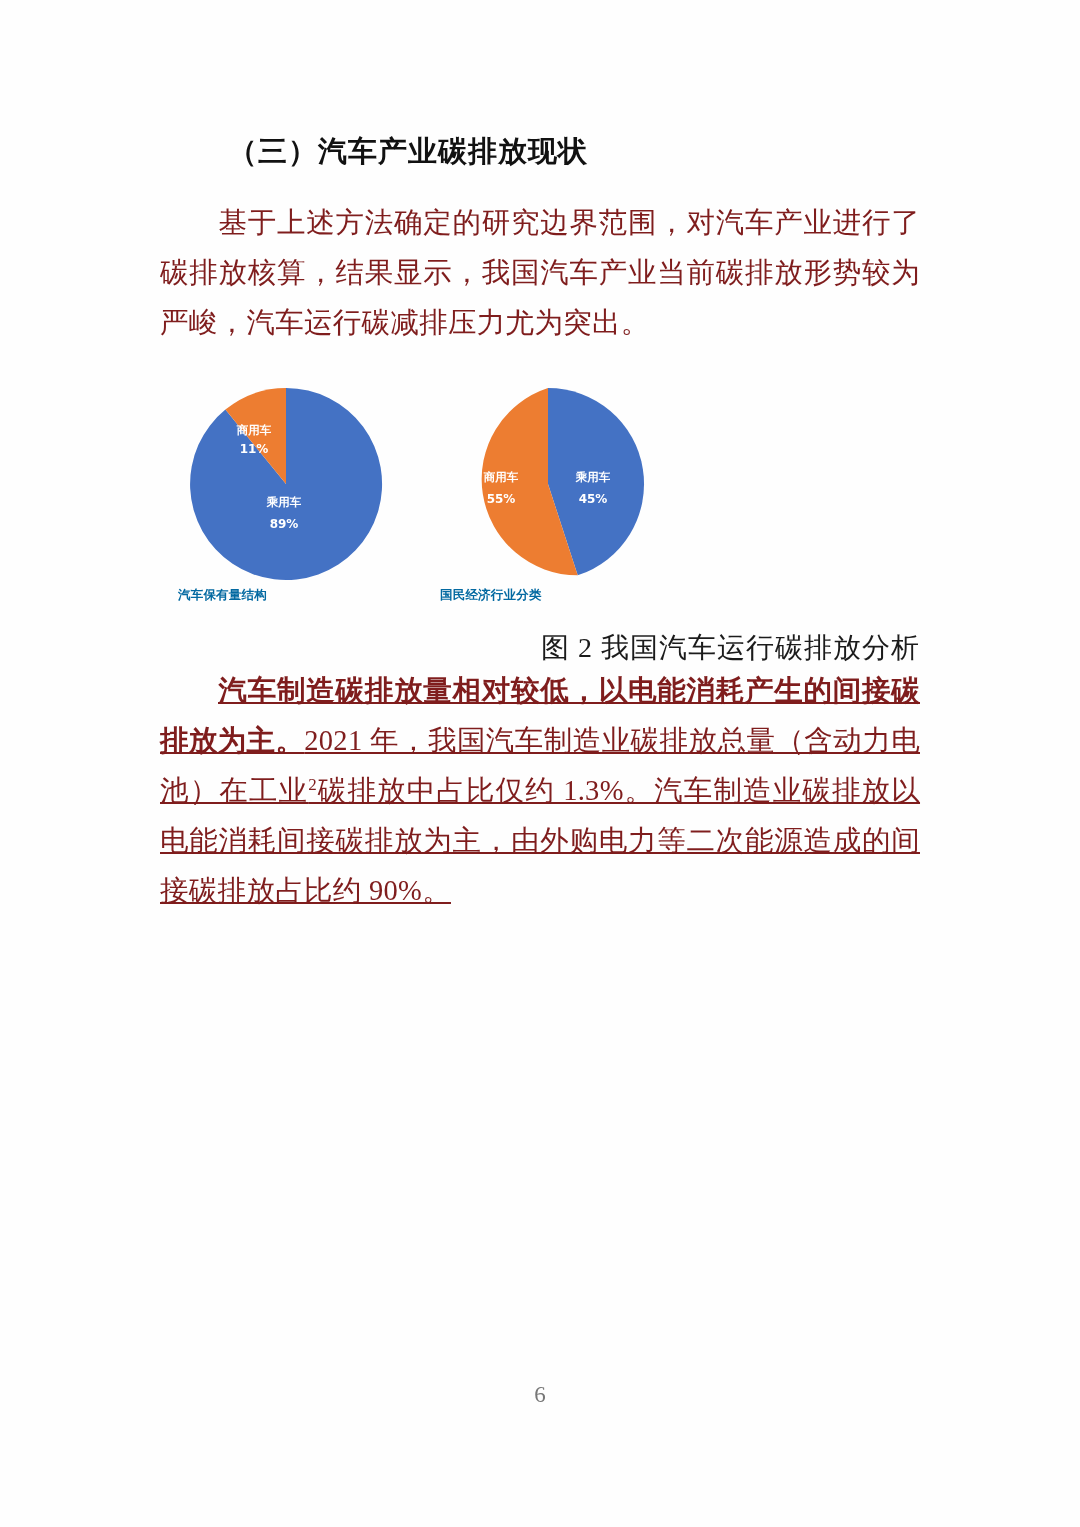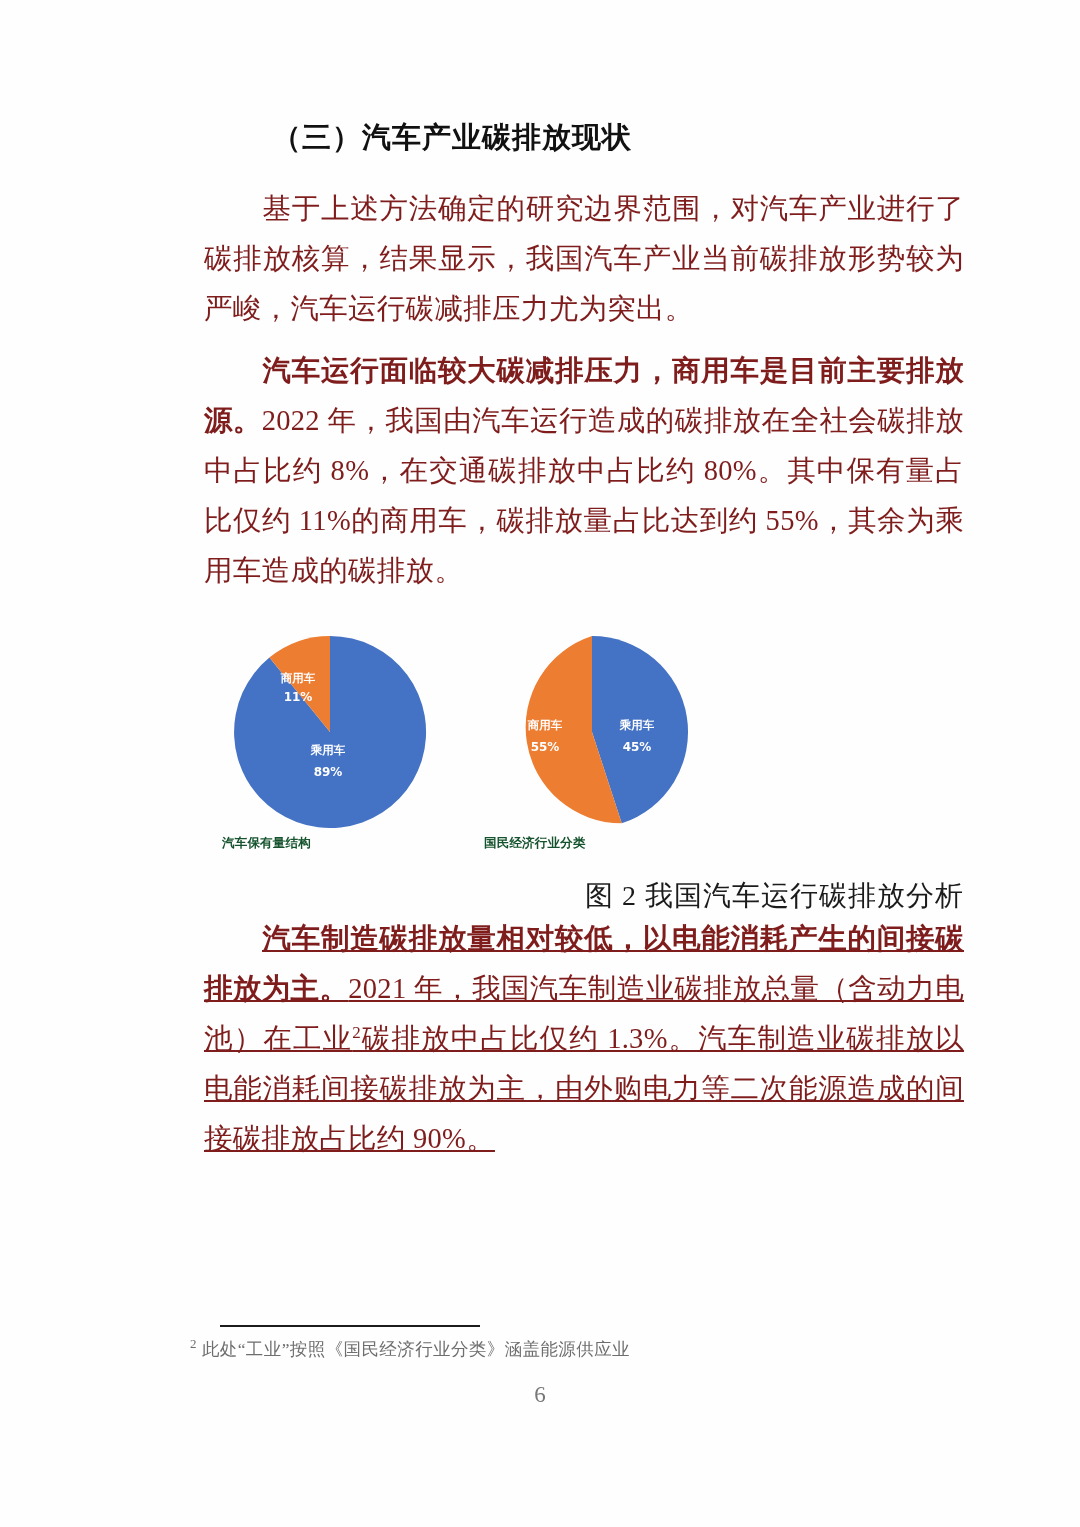--- a/index.html
+++ b/index.html
@@ -20,23 +20,22 @@
     position: absolute;
     left: 0; top: 0;
     width: 1080px;
     height: 1527px;
     background: #fefefe;
   }
 
   .content {
     position: absolute;
     left: 160px;
-    top: 118px;
+    top: 132px;
     width: 760px;
-    margin-left: 44px;
   }
 
   
   .section-heading {
     font-family: "DejaVu Serif", "Liberation Serif", serif;
     font-weight: bold;
     font-size: 29px;
     letter-spacing: 1px;
     margin: 0 0 26px 0;
     padding-left: 68px;
@@ -75,21 +74,21 @@
   }
   .pie-block {
     position: absolute;
     top: 0;
   }
   .pie-svg { display: block; }
   .pie-caption {
     font-family: "DejaVu Sans", "Liberation Sans", sans-serif;
     font-weight: bold;
     font-size: 12.5px;
-    color: #14532d;
+    color: #0369a1;
     letter-spacing: 0.2px;
     margin-top: 5px;
     white-space: nowrap;
   }
 
   .slice-label {
     font-family: "DejaVu Sans", "Liberation Sans", sans-serif;
     fill: #ffffff;
     font-weight: bold;
     font-size: 11.5px;
@@ -153,21 +152,20 @@
 <body>
 
 <div class="page">
 
   <div class="content">
 
     <h2 class="section-heading">（三）汽车产业碳排放现状</h2>
 
     <p class="para"><span class="indent"></span><span>基于上述方法确定的研究边界范围，对汽车产业进行了碳排放核算，结果显示，我国汽车产业当前碳排放形势较为严峻，汽车运行碳减排压力尤为突出。</span></p>
 
-    <p class="para"><span class="indent"></span><b class="lead">汽车运行面临较大碳减排压力，商用车是目前主要排放源。</b><span>2022 年，我国由汽车运行造成的碳排放在全社会碳排放中占比约 8%，在交通碳排放中占比约 80%。其中保有量占比仅约 11%的商用车，碳排放量占比达到约 55%，其余为乘用车造成的碳排放。</span></p>
 
     <div class="figure">
       <div class="pies">
 
         <div class="pie-block" style="left: 18px; width: 216px;">
           <svg class="pie-svg" width="216" height="196" viewBox="0 0 216 196">
             <g transform="translate(108,98)">
 
               <path d="M 0 0 L 0 -96 A 96 96 0 1 1 -60.6 -74.4 Z" fill="#4472C4"></path>
 
@@ -200,20 +198,16 @@
 
       </div>
 
       <div class="fig-caption">图 2 我国汽车运行碳排放分析</div>
     </div>
 
     <p class="para" style="margin-top:30px;text-decoration:underline;"><span class="indent"></span><b class="lead">汽车制造碳排放量相对较低，以电能消耗产生的间接碳排放为主。</b><span>2021 年，我国汽车制造业碳排放总量（含动力电池）在工业</span><span class="sup">2</span><span>碳排放中占比仅约 1.3%。汽车制造业碳排放以电能消耗间接碳排放为主，由外购电力等二次能源造成的间接碳排放占比约 90%。</span></p>
 
   </div>
 
-  <div class="footnote-area">
-    <div class="footnote-rule"></div>
-    <div class="footnote"><span class="fn-mark">2</span><span>此处“工业”按照《国民经济行业分类》涵盖能源供应业</span></div>
-  </div>
 
   <div class="page-number">6</div>
 
 </div>
 
 </body></html>

